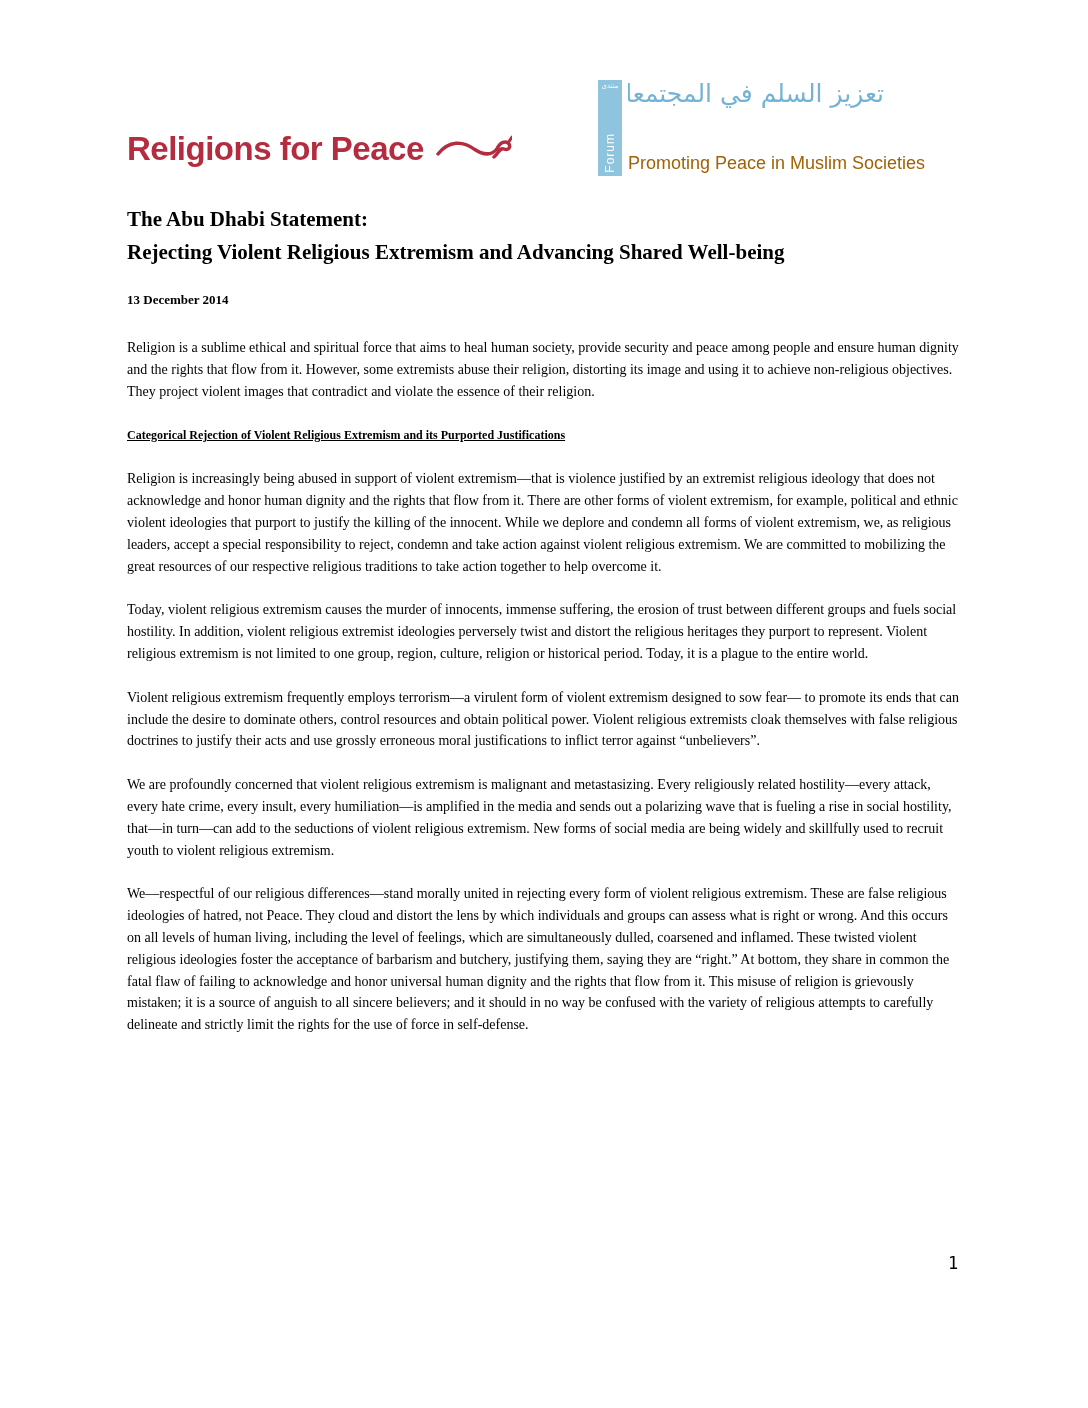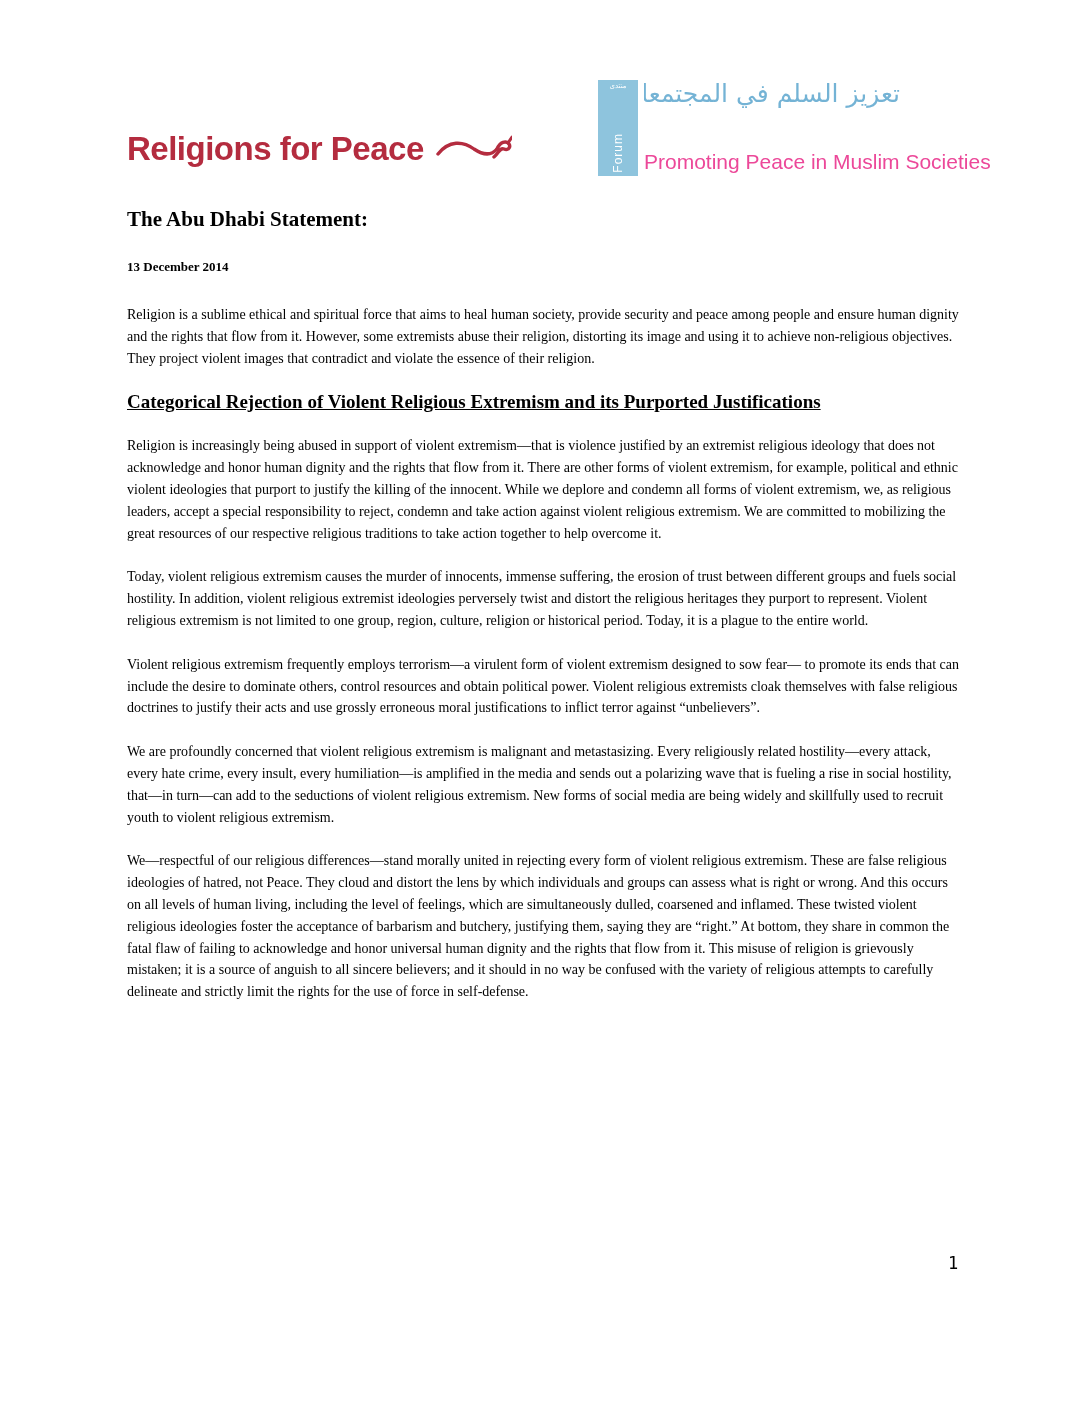--- a/index.html
+++ b/index.html
@@ -35,21 +35,21 @@
 
   .forum-logo {
     position: absolute;
     left: 598px;
     top: 80px;
     display: flex;
     align-items: stretch;
     height: 96px;
   }
   .forum-strip {
-    width: 40px;
+    width: 24px;
     background: #8ec4dd;
     color: #ffffff;
     display: flex;
     flex-direction: column;
     align-items: center;
     justify-content: space-between;
     padding: 3px 0;
     font-family: "DejaVu Sans", sans-serif;
   }
   .strip-arabic {
@@ -76,22 +76,22 @@
     text-align: center;
     font-family: "DejaVu Sans", sans-serif;
     font-size: 25px;
     line-height: 1.1;
     color: #74b3d5;
     white-space: nowrap;
     overflow: hidden;
   }
   .forum-tagline {
     font-family: "Liberation Sans", sans-serif;
-    font-size: 21px;
-    color: #ec4899;
+    font-size: 18px;
+    color: #a16207;
     white-space: nowrap;
     padding-bottom: 2px;
   }
 
   
   .content {
     position: absolute;
     left: 127px;
     top: 203px;
     width: 833px;
@@ -108,21 +108,21 @@
     line-height: 22px;
     margin-bottom: 26px;
   }
   .para {
     font-size: 14px;
     line-height: 21.8px;
     margin-bottom: 22px;
     text-align: left;
   }
   .section-heading {
-    font-size: 19px;
+    font-size: 12px;
     line-height: 22px;
     font-weight: bold;
     text-decoration: underline;
     margin-bottom: 22px;
   }
   .page-number {
     position: absolute;
     left: 948px;
     top: 1253px;
     font-family: "DejaVu Sans Mono", monospace;
@@ -151,20 +151,21 @@
     </div>
     <div class="forum-main">
       <div class="calligraphy">تعزيز السلم في المجتمعات المسلمة</div>
       <div class="forum-tagline">Promoting Peace in Muslim Societies</div>
     </div>
   </div>
 
   <div class="content">
     <h1 class="doc-title">
       <span>The Abu Dhabi Statement:</span><br>
+      <span>Rejecting Violent Religious Extremism and Advancing Shared Well-being</span>
     </h1>
 
     <p class="doc-date">13 December 2014</p>
 
     <p class="para">Religion is a sublime ethical and spiritual force that aims to heal human society, provide security and peace among people and ensure human dignity and the rights that flow from it.  However, some extremists abuse their religion, distorting its image and using it to achieve non-religious objectives. They project violent images that contradict and violate the essence of their religion.</p>
 
     <h2 class="section-heading">Categorical Rejection of Violent Religious Extremism and its Purported Justifications</h2>
 
     <p class="para">Religion is increasingly being abused in support of violent extremism—that is violence justified by an extremist religious ideology that does not acknowledge and honor human dignity and the rights that flow from it.  There are other forms of violent extremism, for example, political and ethnic violent ideologies that purport to justify the killing of the innocent.  While we deplore and condemn all forms of violent extremism, we, as religious leaders, accept a special responsibility to reject, condemn and take action against violent religious extremism.  We are committed to mobilizing the great resources of our respective religious traditions to take action together to help overcome it.</p>
 

